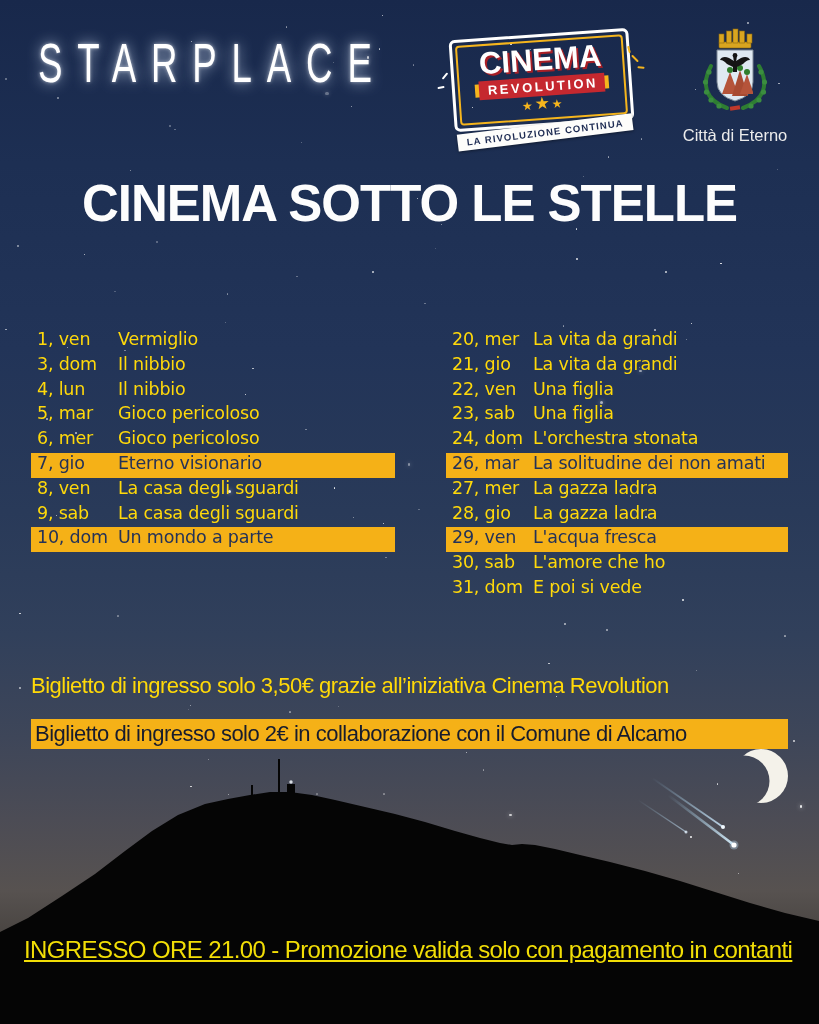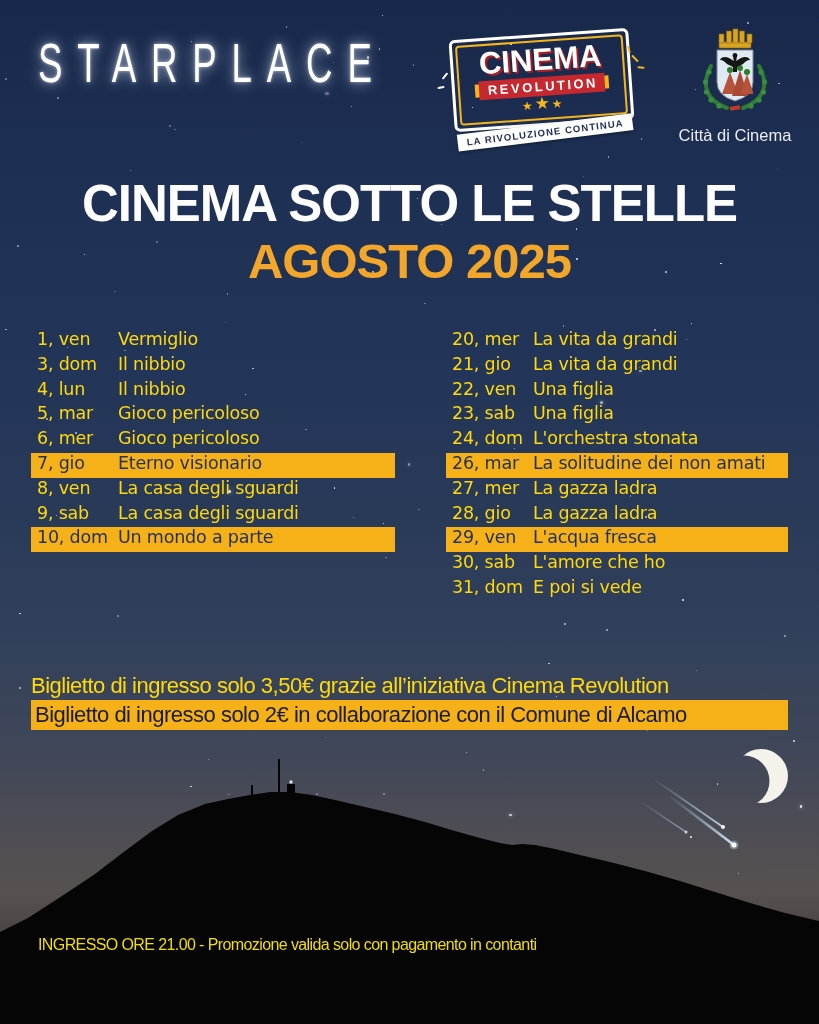--- a/index.html
+++ b/index.html
@@ -79,29 +79,29 @@
   }
   .srow .day { width:81px; flex:none; }
   .srow.hl { background:#f5b117; color:#243258; }
 
   
   .ticket1 {
     position:absolute; left:31px; top:673px; z-index:3;
     color:#ffd908; font-size:22px; letter-spacing:-0.5px; white-space:nowrap;
   }
   .ticket2 {
-    position:absolute; left:31px; top:700px; width:757px; height:30px; z-index:3;
+    position:absolute; left:31px; top:719px; width:757px; height:30px; z-index:3;
     background:#f5b117; color:#171c2e; font-size:22px; letter-spacing:-0.5px;
     line-height:30px; padding-left:4px; white-space:nowrap;
   }
 
   
   .footer1, .footer2 {
-    position:absolute; left:38px; z-index:4; color:#f2de06; font-size:16px;
-    letter-spacing:-0.6px; white-space:nowrap;
+    position:absolute; left:24px; z-index:4; color:#f2de06; font-size:24px;
+    letter-spacing:-0.6px; white-space:nowrap;text-decoration:underline;
   }
   .footer1 { top:936px; }
   .footer2 { top:967px; }
 </style>
 </head>
 <body>
 
 <div id="poster">
 
   <div id="starfield">
@@ -345,25 +345,24 @@
         <circle cx="41" cy="44" r="3" fill="#2f7d2c"></circle>
         <circle cx="51" cy="42" r="3" fill="#2f7d2c"></circle>
         <circle cx="58" cy="46" r="3" fill="#2f7d2c"></circle>
       </g>
 
       <g fill="#151515">
         <path d="M46,28 C44,30 44,33 45,35 L40,32 C36,30 32,31 31,34 C34,34 36,36 38,38 L44,41 L44,46 L48,46 L48,41 L54,38 C56,36 58,34 61,34 C60,31 56,30 52,32 L47,35 C48,33 48,30 46,28 Z"></path>
         <circle cx="46" cy="29.5" r="2.4"></circle>
       </g>
     </svg>
-    <div class="stemma-caption">Città di Cinema</div>
+    <div class="stemma-caption">Città di Eterno</div>
   </div>
 
   <div class="title-main">CINEMA SOTTO LE STELLE</div>
-  <div class="title-month">AGOSTO 2025</div>
 
   <div id="sched-left" class="sched">
       <div class="srow">
         <span class="day">1, ven</span>
         <span class="film">Vermiglio</span>
       </div>
       <div class="srow">
         <span class="day">3, dom</span>
         <span class="film">Il nibbio</span>
       </div>

